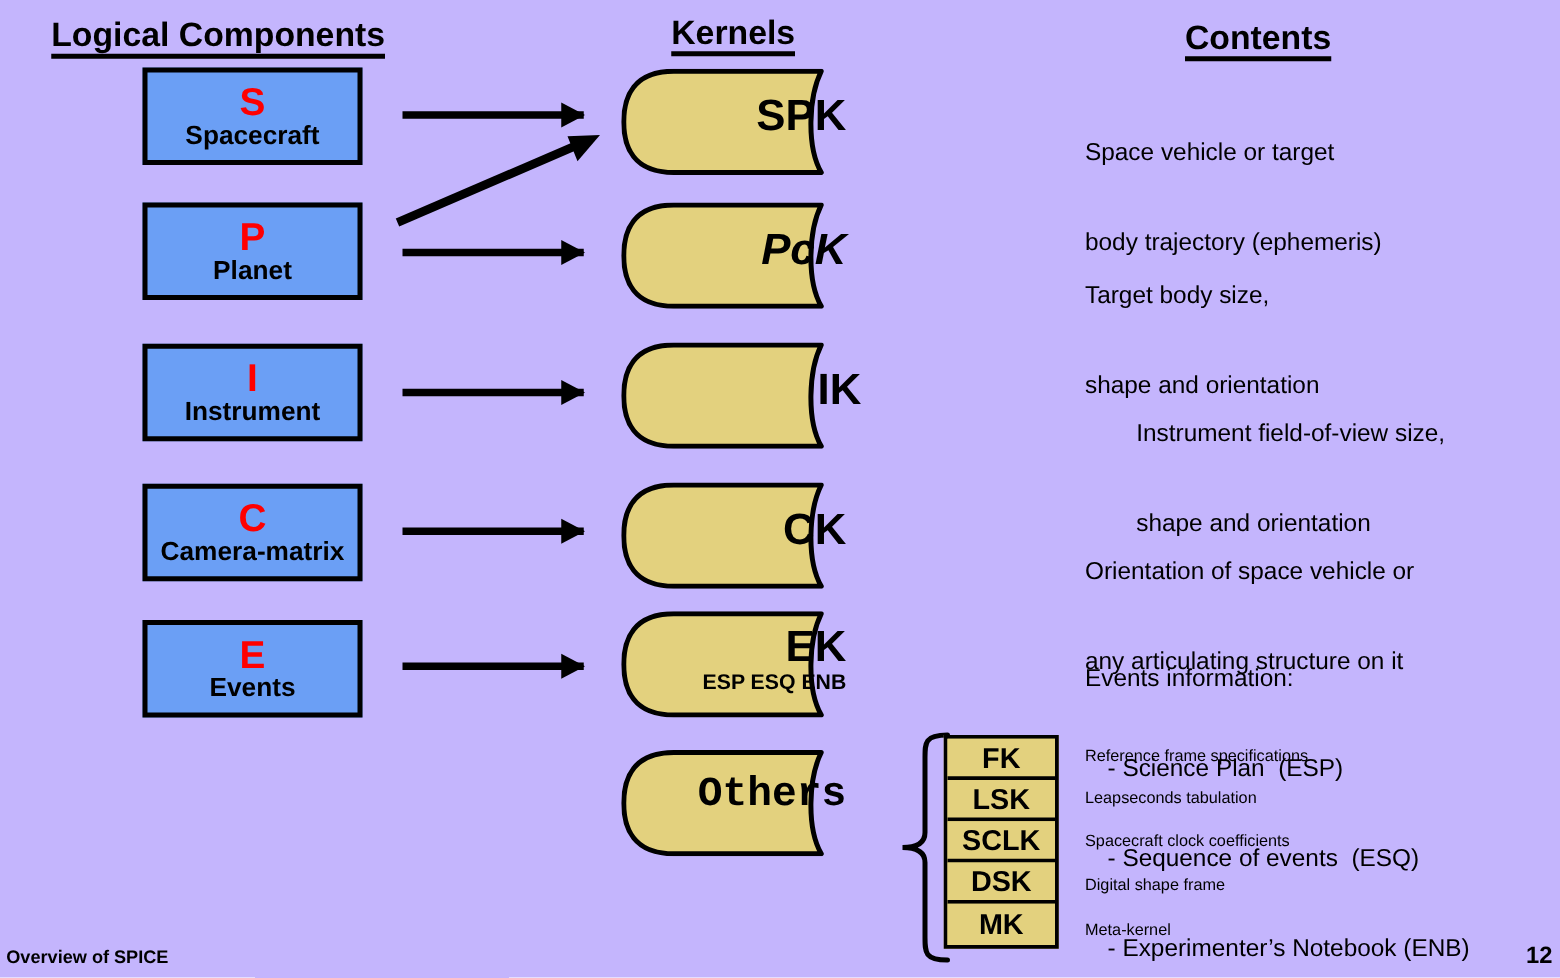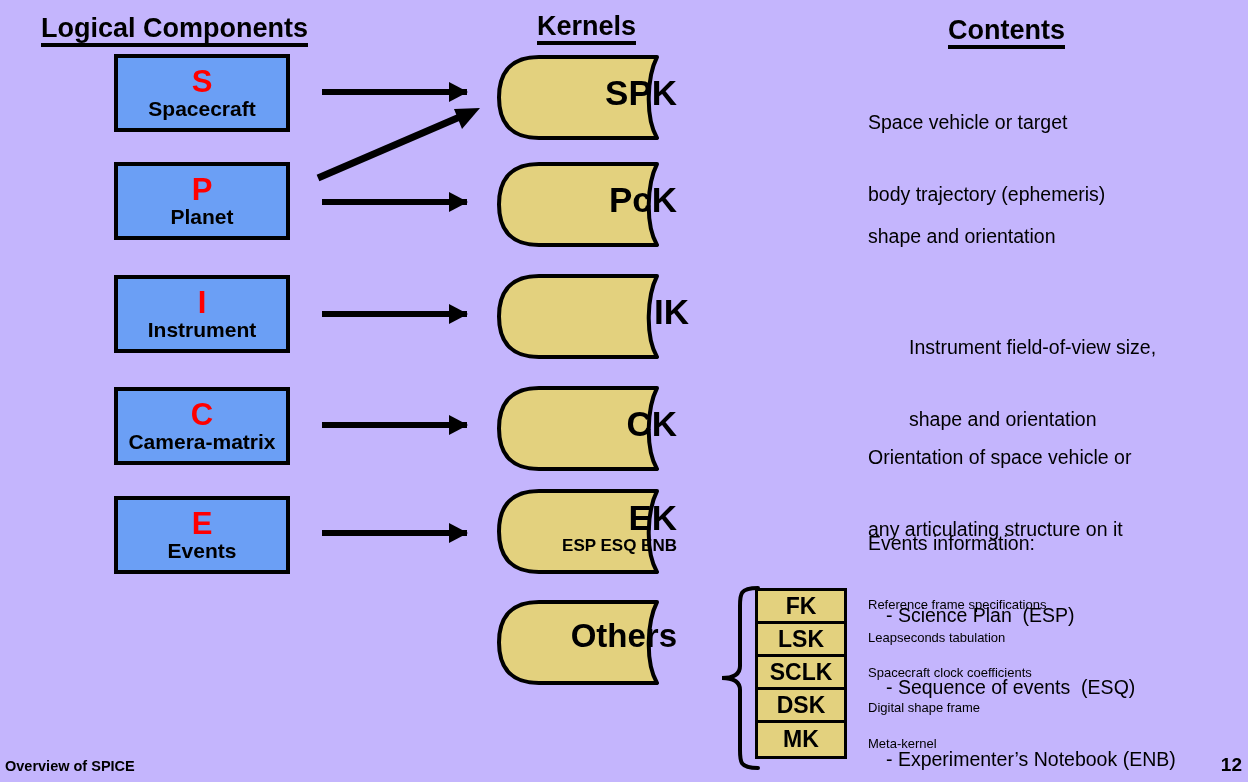--- a/index.html
+++ b/index.html
@@ -218,21 +218,21 @@
 
   <div class="kernel" style="top:55px;">
     <svg width="198" height="85" viewBox="0 0 198 85">
       <path d="M 42 2 L 160 2 C 150 22 148 62 160 83 L 42 83 C 10 83 2 63 2 42.5 C 2 22 10 2 42 2 Z" fill="#e3d17e" stroke="#000" stroke-width="4" stroke-linejoin="round"></path>
     </svg>
     <div class="kernel-text" style="top:20px;">
       <div class="kernel-name">SPK</div>
     </div>
   </div>
 
-  <div class="kernel" style="top:162px;">
+  <div class="kernel" style="top:162px;font-style:italic;">
     <svg width="198" height="85" viewBox="0 0 198 85">
       <path d="M 42 2 L 160 2 C 150 22 148 62 160 83 L 42 83 C 10 83 2 63 2 42.5 C 2 22 10 2 42 2 Z" fill="#e3d17e" stroke="#000" stroke-width="4" stroke-linejoin="round"></path>
     </svg>
     <div class="kernel-text" style="top:20px;">
       <div class="kernel-name">PcK</div>
     </div>
   </div>
 
   <div class="kernel" style="top:274px;">
     <svg width="198" height="85" viewBox="0 0 198 85">
@@ -259,30 +259,31 @@
     <div class="kernel-text" style="top:11px;">
       <div class="kernel-name">EK</div>
       <div class="kernel-sub">ESP ESQ ENB</div>
     </div>
   </div>
 
   <div class="kernel" style="top:600px;">
     <svg width="198" height="85" viewBox="0 0 198 85">
       <path d="M 42 2 L 160 2 C 150 22 148 62 160 83 L 42 83 C 10 83 2 63 2 42.5 C 2 22 10 2 42 2 Z" fill="#e3d17e" stroke="#000" stroke-width="4" stroke-linejoin="round"></path>
     </svg>
-    <div class="kernel-text" style="top:19px;">
+    <div class="kernel-text" style="top:19px;font-family:Liberation Mono, monospace;">
       <div class="kernel-name small">Others</div>
     </div>
   </div>
 
   <div class="contents" style="top:62px;">
     <div>Space vehicle or target</div>
     <div>body trajectory (ephemeris)</div>
   </div>
   <div class="contents" style="top:176px;">
+    <div>Target body size,</div>
     <div>shape and orientation</div>
   </div>
   <div class="contents" style="top:287px;margin-left:41px;">
     <div>Instrument field-of-view size,</div>
     <div>shape and orientation</div>
   </div>
   <div class="contents" style="top:397px;">
     <div>Orientation of space vehicle or</div>
     <div>any articulating structure on it</div>
   </div>

